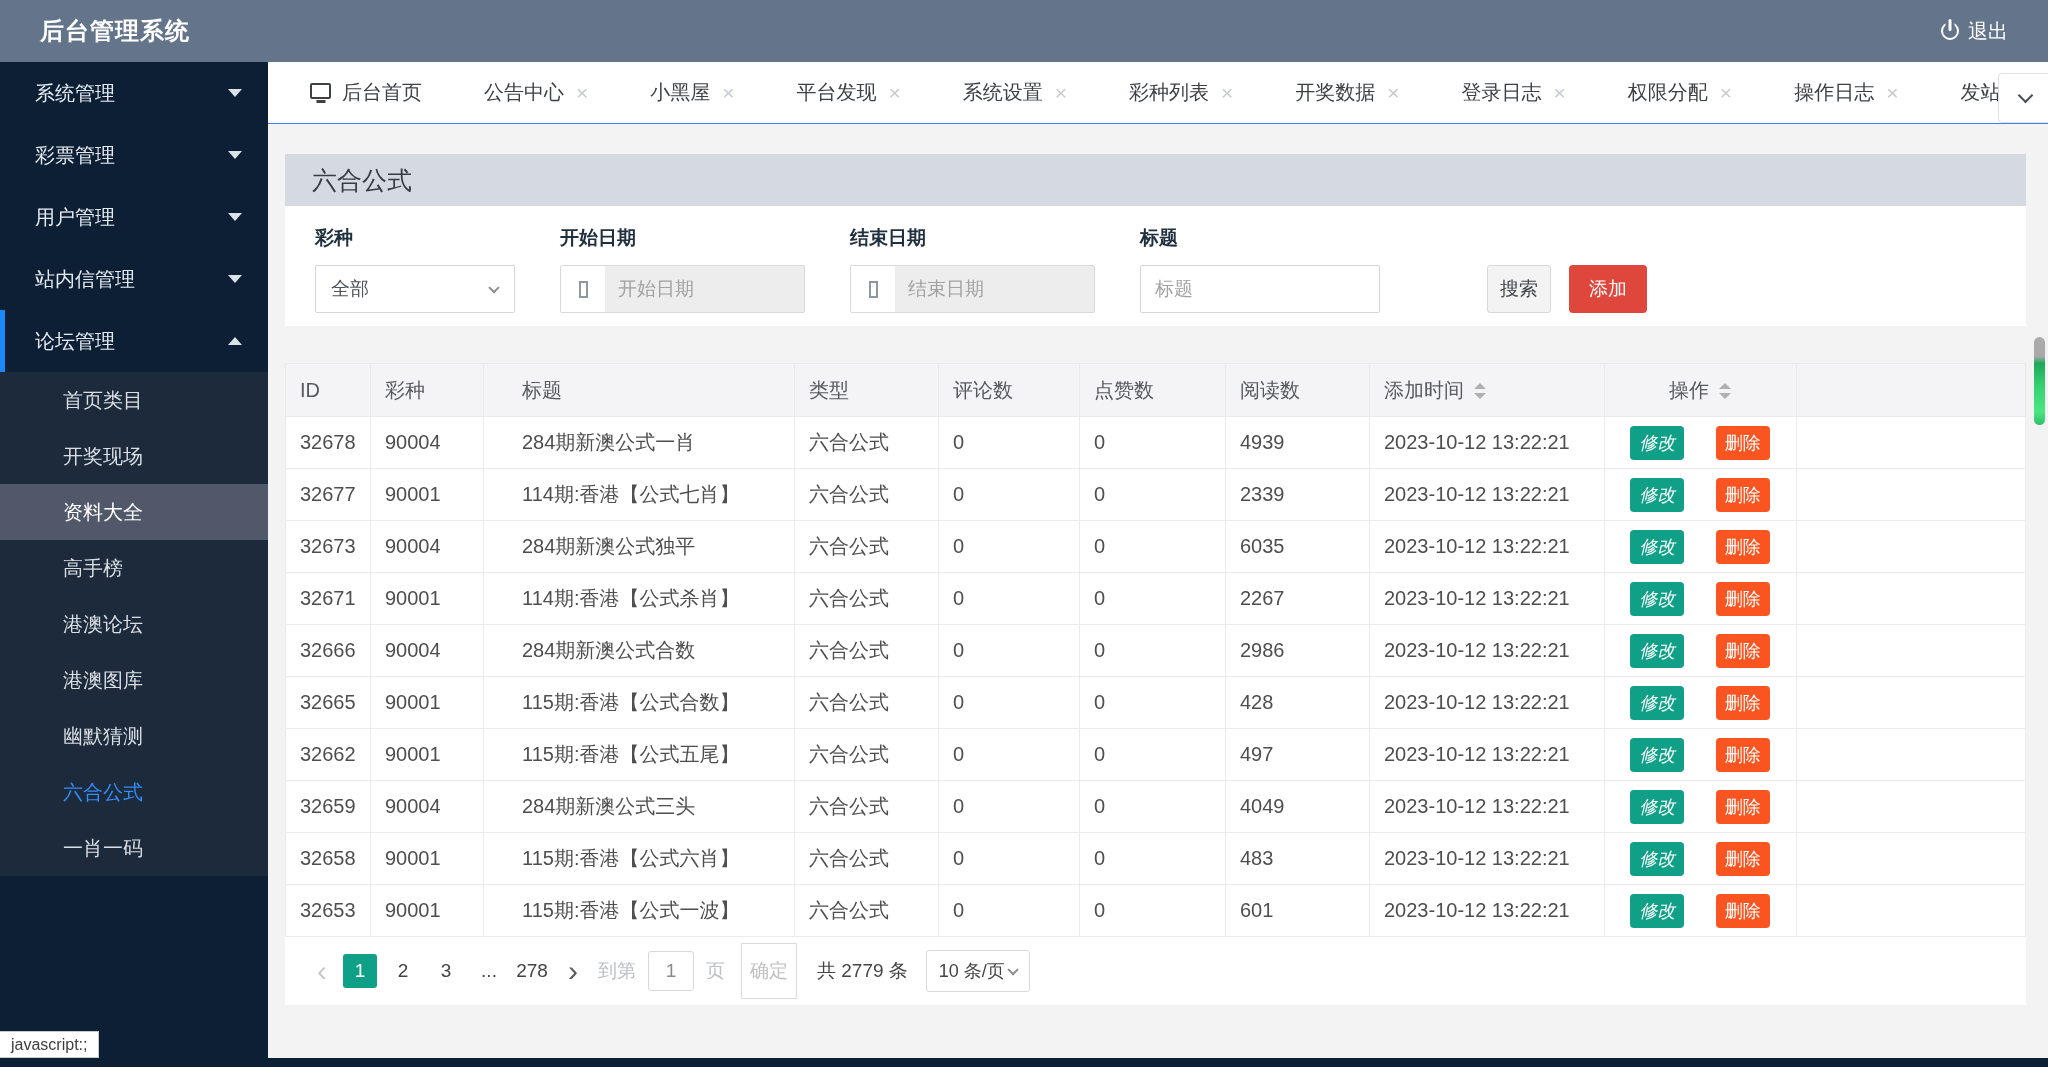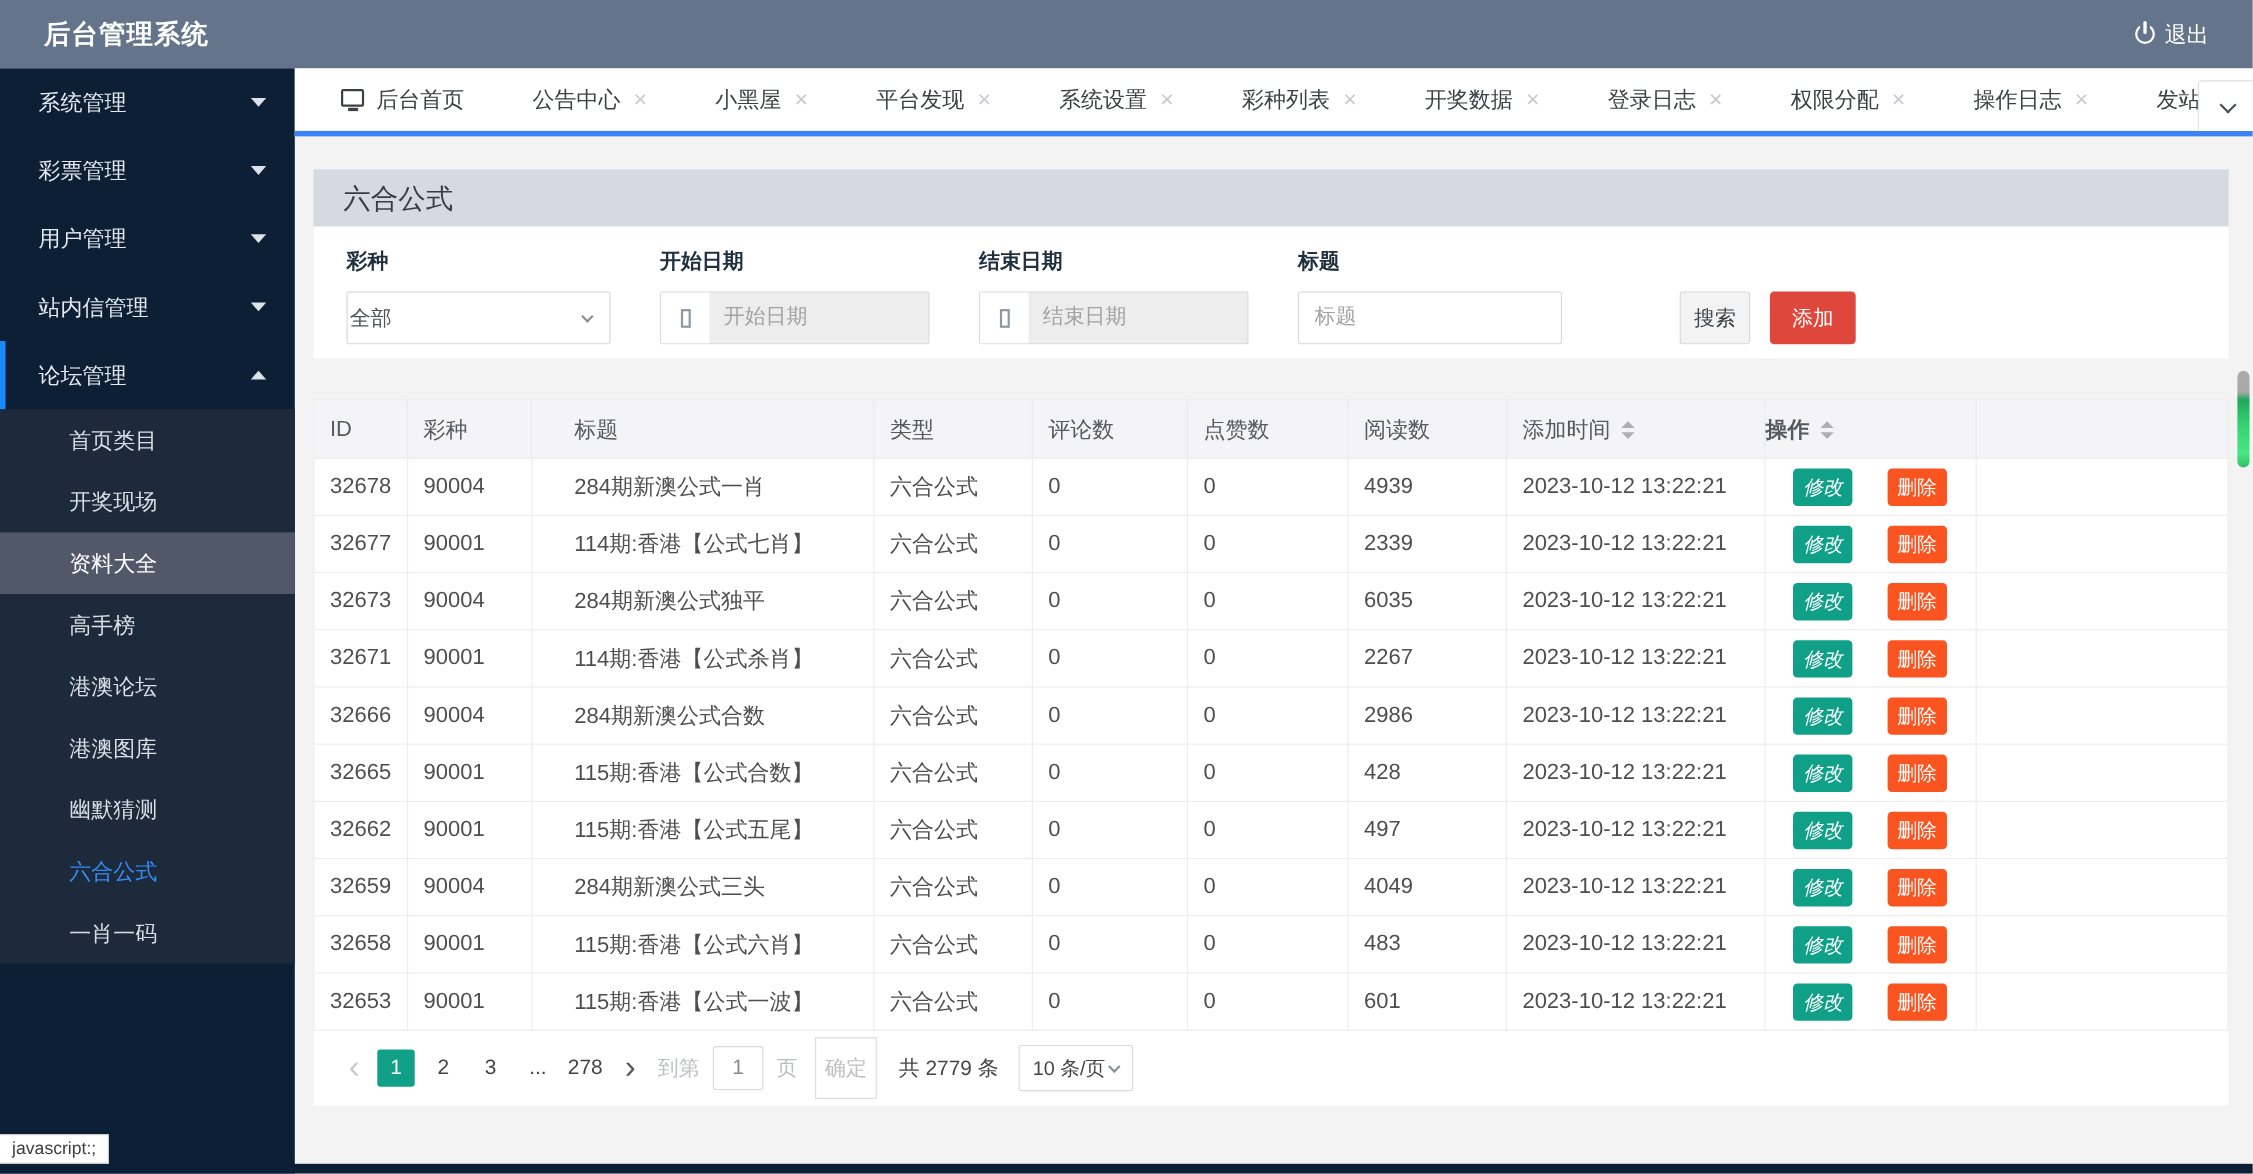--- a/index.html
+++ b/index.html
@@ -26,60 +26,60 @@
   .nav-item.active::before { content:''; position:absolute; left:0; top:0; bottom:0; width:5px; background:#1989FA; }
   .caret { margin-left:auto; width:0; height:0; border-left:7px solid transparent; border-right:7px solid transparent; border-top:8px solid #DCE2EA; }
   .caret.up { border-top:none; border-bottom:8px solid #DCE2EA; }
   .submenu { background:var(--submenu-bg,#1C2A3B); }
   .sub-item { height:56px; display:flex; align-items:center; padding-left:63px;
     color:#D9DEE5; font-size:20px; cursor:pointer; }
   .sub-item.hover { background:#515869; color:#FFFFFF; }
   .sub-item.active { color:var(--accent-blue,#338CF5); }
   
   .tabbar { position:absolute; left:268px; top:62px; right:0; height:62px; background:#fff;
-    border-bottom:5px solid #3b82f6; display:flex; align-items:center; padding-left:42px; overflow:hidden; z-index:3; }
+    border-bottom:1px solid #3b82f6; display:flex; align-items:center; padding-left:42px; overflow:hidden; z-index:3; }
   .tab { display:flex; align-items:center; margin-right:62px; white-space:nowrap;
     font-size:20px; color:#3D4145; cursor:pointer; flex:none; }
   .monitor { position:relative; width:21px; height:16px; border:2px solid #3D4145; border-radius:2px; margin-right:11px; margin-bottom:4px; }
   .monitor::after { content:''; position:absolute; left:50%; transform:translateX(-50%); bottom:-6px; width:9px; height:3px; background:#3D4145; }
   .tab-close { margin-left:12px; color:#C6C9CE; font-size:21px; cursor:pointer; }
   .tab-more { position:absolute; right:-4px; top:11px; width:54px; height:50px; background:#fff;
     border:1px solid #DDDFE3; border-radius:4px; display:flex; align-items:center; justify-content:center; cursor:pointer; }
   .chev { width:11px; height:11px; border-right:2px solid #4A4E54; border-bottom:2px solid #4A4E54; transform:rotate(45deg); margin-top:-5px; }
   
   .main { position:absolute; left:268px; top:124px; right:0; bottom:9px; overflow:hidden; }
   .card1 { position:absolute; left:17px; right:22px; top:30px; }
   .panel-title { height:52px; background:var(--panel-header-bg,#D5DAE2); display:flex; align-items:center;
     padding-left:27px; font-size:25px; color:#383D44; }
   .filter-body { background:#fff; display:flex; padding:14px 0 13px 30px; }
   .fgroup { margin-right:45px; }
   .fgroup .flabel { display:block; font-size:19px; font-weight:bold; color:#21303F; margin:5px 0 14px; }
-  .select { position:relative; width:240px; height:48px; border:1px solid #D6D6D6; border-radius:2px;
-    background:#fff; display:flex; align-items:center; padding-left:2px; font-size:19px; color:#4D545B; cursor:pointer; }
+  .select { position:relative; width:200px; height:48px; border:1px solid #D6D6D6; border-radius:2px;
+    background:#fff; display:flex; align-items:center; padding-left:15px; font-size:19px; color:#4D545B; cursor:pointer; }
   .chev-sm { width:8px; height:8px; border-right:2px solid #898E95; border-bottom:2px solid #898E95;
     position:absolute; right:16px; top:50%; transform:translateY(-65%) rotate(45deg); }
   .date-input { display:flex; align-items:center; width:245px; height:48px;
     border:1px solid #D9D9D9; background:#EDEDED; border-radius:2px; }
   .date-prefix { width:44px; align-self:stretch; background:#fff; display:flex; align-items:center; justify-content:center; }
   .tofu { width:9px; height:17px; border:2px solid #8E98A3; }
   .date-input input { flex:1; min-width:0; border:none; background:transparent; font-size:19px;
     padding-left:13px; outline:none; color:#555; font-family:inherit; }
   .date-input input::placeholder, .text-input::placeholder { color:#A2A2A2; }
   .text-input { width:240px; height:48px; border:1px solid #D6D6D6; border-radius:2px;
     padding-left:14px; font-size:19px; color:#555; outline:none; font-family:inherit; background:#fff; }
   .btn-search { width:64px; height:48px; margin-left:62px; align-self:flex-end; background:#F3F3F3;
     border:1px solid #D8D8D8; border-radius:3px; font-size:19px; color:#3F4449; cursor:pointer; font-family:inherit; }
   .btn-add { width:78px; height:48px; margin-left:18px; align-self:flex-end; background:var(--accent-red,#E0473C);
     border:none; border-radius:4px; font-size:19px; color:#fff; cursor:pointer; font-family:inherit; }
   
   .card2 { position:absolute; left:17px; right:22px; top:239px; background:#fff; }
   table { width:100%; border-collapse:collapse; table-layout:fixed; }
   th { height:53px; background:#F4F4F6; border:1px solid #EAEAEA; font-weight:normal;
     font-size:20px; color:#56595D; text-align:left; padding-left:14px; white-space:nowrap; }
-  th.center { padding-left:0;font-weight:bold; }
+  th.center { text-align:center; padding-left:0; }
   td { height:52px; border:1px solid #ECECEC; font-size:20px; color:#4E4E4E;
     padding-left:14px; overflow:hidden; white-space:nowrap; }
   th.pad-lg, td.pad-lg { padding-left:38px; }
   td.cell-actions { text-align:center; padding-left:0; }
   .sort { display:inline-flex; flex-direction:column; gap:4px; margin-left:10px; vertical-align:middle; cursor:pointer; }
   .s-up { width:0; height:0; border-left:6px solid transparent; border-right:6px solid transparent; border-bottom:6px solid #AFAFAF; }
   .s-down { width:0; height:0; border-left:6px solid transparent; border-right:6px solid transparent; border-top:6px solid #AFAFAF; }
   .btn-edit { width:54px; height:34px; background:var(--accent-teal,#10A088); color:#fff; border:none;
     border-radius:4px; font-size:18px; margin-right:26px; cursor:pointer; font-family:inherit;font-style:italic; }
   .btn-del { width:54px; height:34px; background:var(--accent-orange,#FA5420); color:#fff; border:none;

